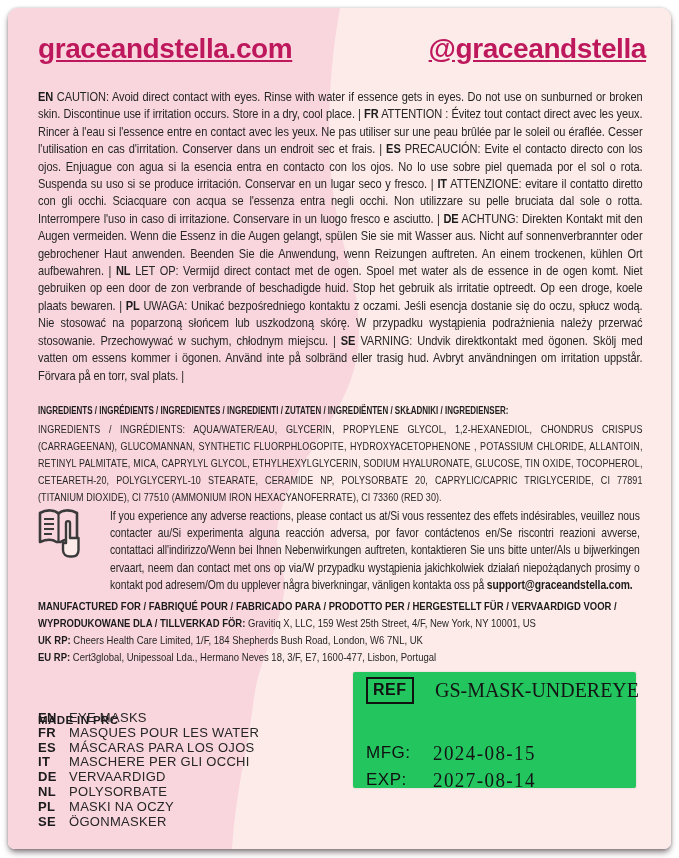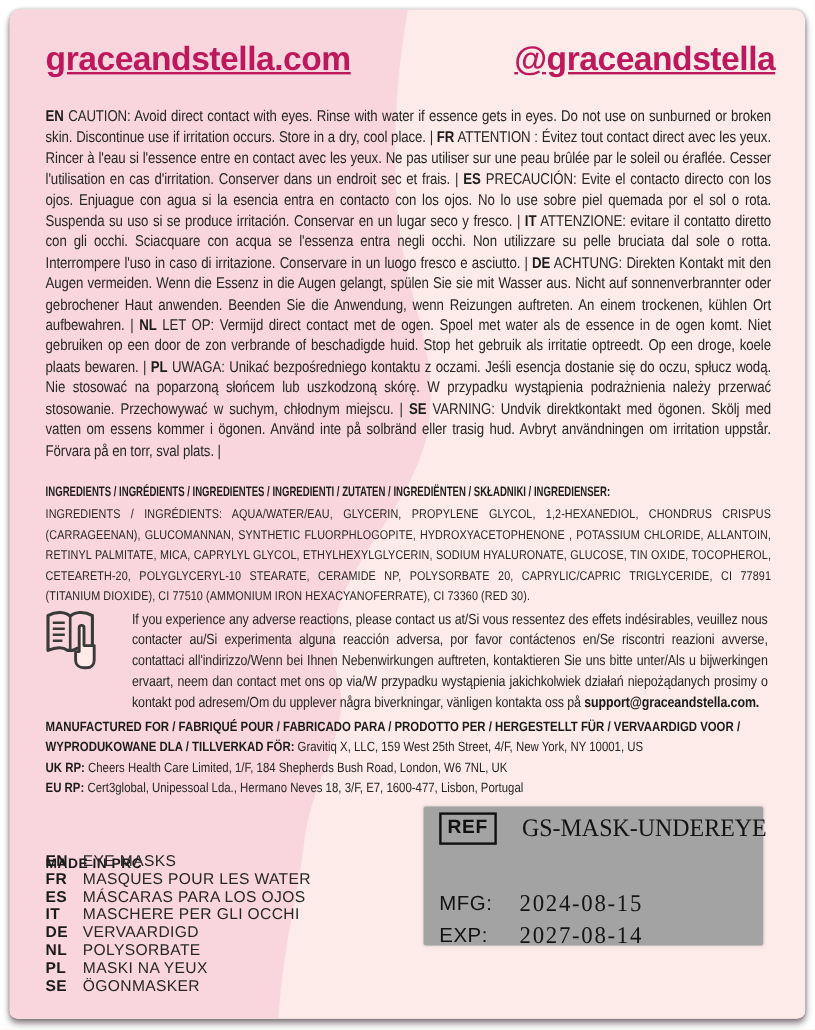--- a/index.html
+++ b/index.html
@@ -40,21 +40,21 @@
   .adverse strong{font-weight:bold;color:#1b1b1b;}
   .manufacturer{
     left:30px;top:590px;width:712px;font-size:11.2px;line-height:17px;letter-spacing:0px;
   }
   .manufacturer strong{font-weight:bold;color:#1b1b1b;}
   .made-in{left:30px;top:706px;font-size:11.5px;font-weight:bold;letter-spacing:0.4px;color:#1b1b1b;}
   .langs{left:30px;top:703px;font-size:13px;letter-spacing:0.3px;}
   .lang-row{height:14.8px;line-height:14.8px;white-space:nowrap;}
   .lang-code{display:inline-block;width:31px;font-weight:bold;color:#1b1b1b;}
   .infobox{
-    left:345px;top:664px;width:283px;height:116px;background:#a3a3a3;border-radius:2px;
+    left:345px;top:664px;width:283px;height:116px;background:#22c55e;border-radius:2px;
     box-shadow:0 0 2px rgba(120,90,95,.25);color:#111;
   }
   .ib-row{position:absolute;left:13px;display:flex;align-items:center;}
   .ib-boxed{
     border:2.5px solid #111;font-weight:bold;font-size:16px;line-height:20px;
     padding:1px 5px 2px 5px;letter-spacing:0.5px;color:#111;
   }
   .ib-plain{
     font-size:17px;letter-spacing:0.5px;color:#111;width:55px;
   }
@@ -116,21 +116,21 @@
 
   <div class="abs made-in">MADE IN PRC</div>
 
   <div class="abs langs">
     <div class="lang-row"><span class="lang-code">EN</span><span>EYE MASKS</span></div>
     <div class="lang-row"><span class="lang-code">FR</span><span>MASQUES POUR LES WATER</span></div>
     <div class="lang-row"><span class="lang-code">ES</span><span>MÁSCARAS PARA LOS OJOS</span></div>
     <div class="lang-row"><span class="lang-code">IT</span><span>MASCHERE PER GLI OCCHI</span></div>
     <div class="lang-row"><span class="lang-code">DE</span><span>VERVAARDIGD</span></div>
     <div class="lang-row"><span class="lang-code">NL</span><span>POLYSORBATE</span></div>
-    <div class="lang-row"><span class="lang-code">PL</span><span>MASKI NA YEUX</span></div>
+    <div class="lang-row"><span class="lang-code">PL</span><span>MASKI NA OCZY</span></div>
     <div class="lang-row"><span class="lang-code">SE</span><span>ÖGONMASKER</span></div>
   </div>
 
   <div class="abs infobox">
     <div class="ib-row row-ref">
       <span class="ib-boxed-wrap">
           <span class="ib-boxed">REF</span>
         </span>
       <span class="ib-val">GS-MASK-UNDEREYE</span>
     </div>

